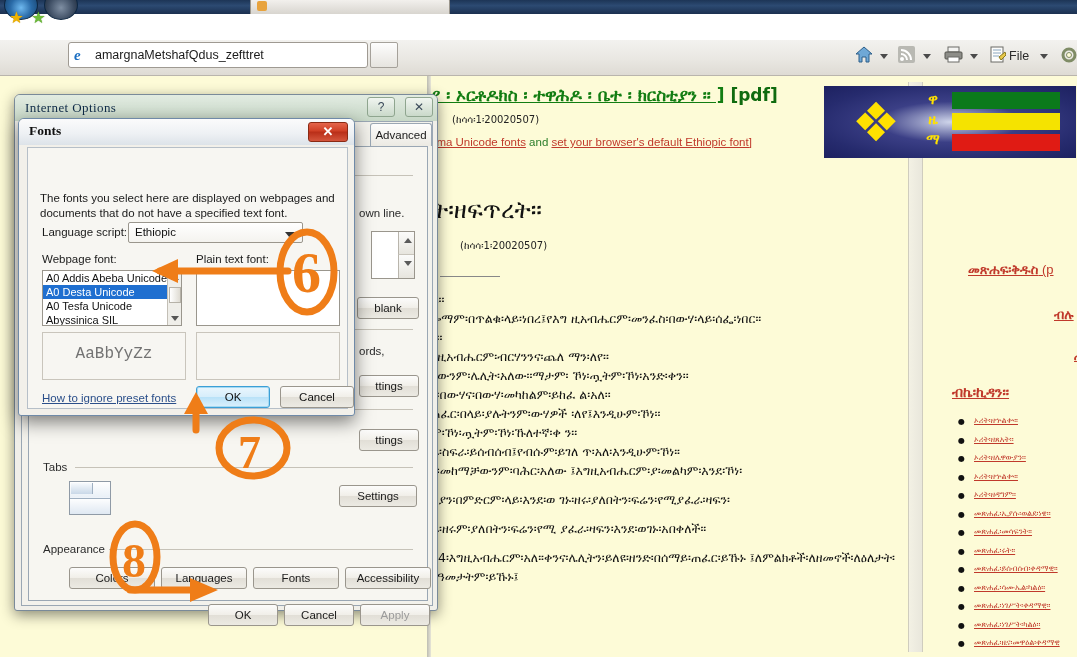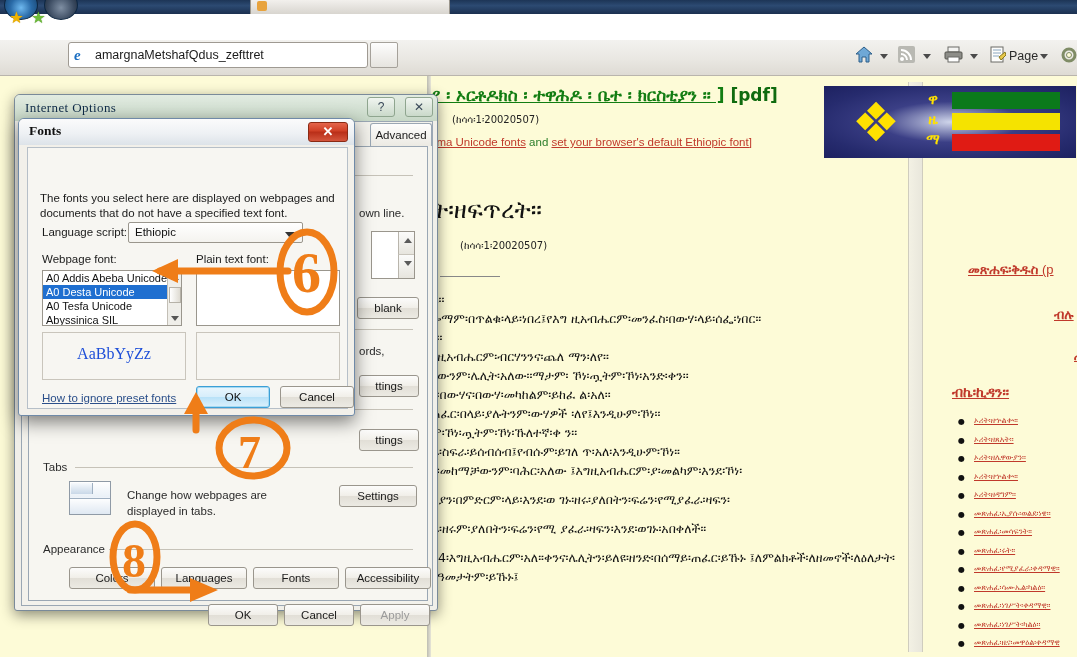--- a/index.html
+++ b/index.html
@@ -361,21 +361,21 @@
     background: linear-gradient(to right,#ffffff,#dedbd2); border: 1px solid #b6b2a8;
   }
   .fd-preview {
     position: absolute; top: 184px; height: 48px;
     background: #f7f6f2; border: 1px solid #c9c5bc;
   }
   .fd-preview.web  { left: 14px; width: 144px; }
   .fd-preview.plain{ left: 168px; width: 144px; }
   .fd-preview .sample {
     position: absolute; left: 0; right: 0; top: 12px; text-align: center;
-    font-family: Liberation Serif, serif; font-size: 16px; color: #1d4ed8;
+    font-family: Liberation Mono, monospace; font-size: 16px; color: #737373;
   }
   .fd-link {
     position: absolute; left: 14px; top: 244px; font-size: 11.5px;
     color: #2b4f8a; text-decoration: underline;
   }
   .fd-btn {
     position: absolute; top: 238px; width: 74px; height: 22px;
     background: linear-gradient(to bottom,#fcfcfb 0%,#f1efe9 48%,#e2dfd7 52%,#eceae3 100%);
     border: 1px solid #9a968d; border-radius: 3px;
     font-size: 11.5px; color: #111; text-align: center; line-height: 20px;
@@ -436,21 +436,21 @@
   </svg>
   <div class="caret" style="left:970px"></div>
 
   <svg class="tool-icon page-ico" viewBox="0 0 16 17">
     <rect x="1" y="1" width="12" height="15" fill="#fdfdfb" stroke="#6a6a66"></rect>
     <line x1="3" y1="4" x2="11" y2="4" stroke="#8aa6c0"></line>
     <line x1="3" y1="7" x2="11" y2="7" stroke="#8aa6c0"></line>
     <line x1="3" y1="10" x2="9" y2="10" stroke="#8aa6c0"></line>
     <path d="M9 11 L15 6 L16 9 L11 14 Z" fill="#e8c84a" stroke="#8a7a1c"></path>
   </svg>
-  <div class="page-lbl">Page</div>
+  <div class="page-lbl">File</div>
   <div class="caret" style="left:1040px"></div>
 
   <svg class="tool-icon gear-ico" viewBox="0 0 18 18">
     <circle cx="9" cy="9" r="6" fill="none" stroke="#7f8c66" stroke-width="3"></circle>
     <circle cx="9" cy="9" r="2.5" fill="#fdfbd7" stroke="#7f8c66"></circle>
   </svg>
 
   <div class="page">
     <div class="page-inner">
 
@@ -514,21 +514,21 @@
 
       <ul class="bullet-list">
         <li><span>ኦሪት፡ዘኍልቍ፡፡</span></li>
         <li><span>ኦሪት፡ዘጸአት፡፡</span></li>
         <li><span>ኦሪት፡ዘሌዋውያን፡፡</span></li>
         <li><span>ኦሪት፡ዘኍልቍ፡፡</span></li>
         <li><span>ኦሪት፡ዘዳግም፡፡</span></li>
         <li><span>መጽሐፈ፡ኢያሱ፡ወልደ፡ነዌ፡፡</span></li>
         <li><span>መጽሐፈ፡መሳፍንት፡፡</span></li>
         <li><span>መጽሐፈ፡ሩት፡፡</span></li>
-        <li><span>መጽሐፈ፡የሚያፈራ፡ቀዳማዊ፡፡</span></li>
+        <li><span>መጽሐፈ፡ይሰብሰብ፡ቀዳማዊ፡፡</span></li>
         <li><span>መጽሐፈ፡ሳሙኤል፡ካልዕ፡፡</span></li>
         <li><span>መጽሐፈ፡ነገሥት፡ቀዳማዊ፡፡</span></li>
         <li><span>መጽሐፈ፡ነገሥት፡ካልዕ፡፡</span></li>
         <li><span>መጽሐፈ፡ዜና፡መዋዕል፡ቀዳማዊ</span></li>
         <li><span>መጽሐፈ፡ዜና፡መዋዕል፡ካልዕ፡፡</span></li>
 
       </ul>
 
     </div>
   </div>
@@ -567,21 +567,20 @@
 
         <div class="io-group-line" style="left:14px; top:262px; width:370px;"></div>
         <div class="io-button" style="left:330px; top:282px; width:60px;">ttings</div>
 
         <div class="io-grp-label" style="left:14px; top:314px;">Tabs</div>
         <div class="io-group-line" style="left:46px; top:320px; width:338px;"></div>
         <div class="tabs-icon" style="left:40px; top:334px;">
           <div class="bar"></div>
           <div class="split"></div>
         </div>
-        <div class="io-text" style="left:98px; top:340px; width:190px; line-height:16px;">Change how webpages are displayed in tabs.</div>
         <div class="io-button" style="left:310px; top:338px; width:78px;">Settings</div>
 
         <div class="io-grp-label" style="left:14px; top:396px;">Appearance</div>
         <div class="io-group-line" style="left:80px; top:402px; width:304px;"></div>
         <div class="io-button" style="left:40px;  top:420px; width:86px;">Colors</div>
         <div class="io-button" style="left:132px; top:420px; width:86px;">Languages</div>
         <div class="io-button" style="left:224px; top:420px; width:86px;">Fonts</div>
         <div class="io-button" style="left:316px; top:420px; width:86px;">Accessibility</div>
       </div>
 

